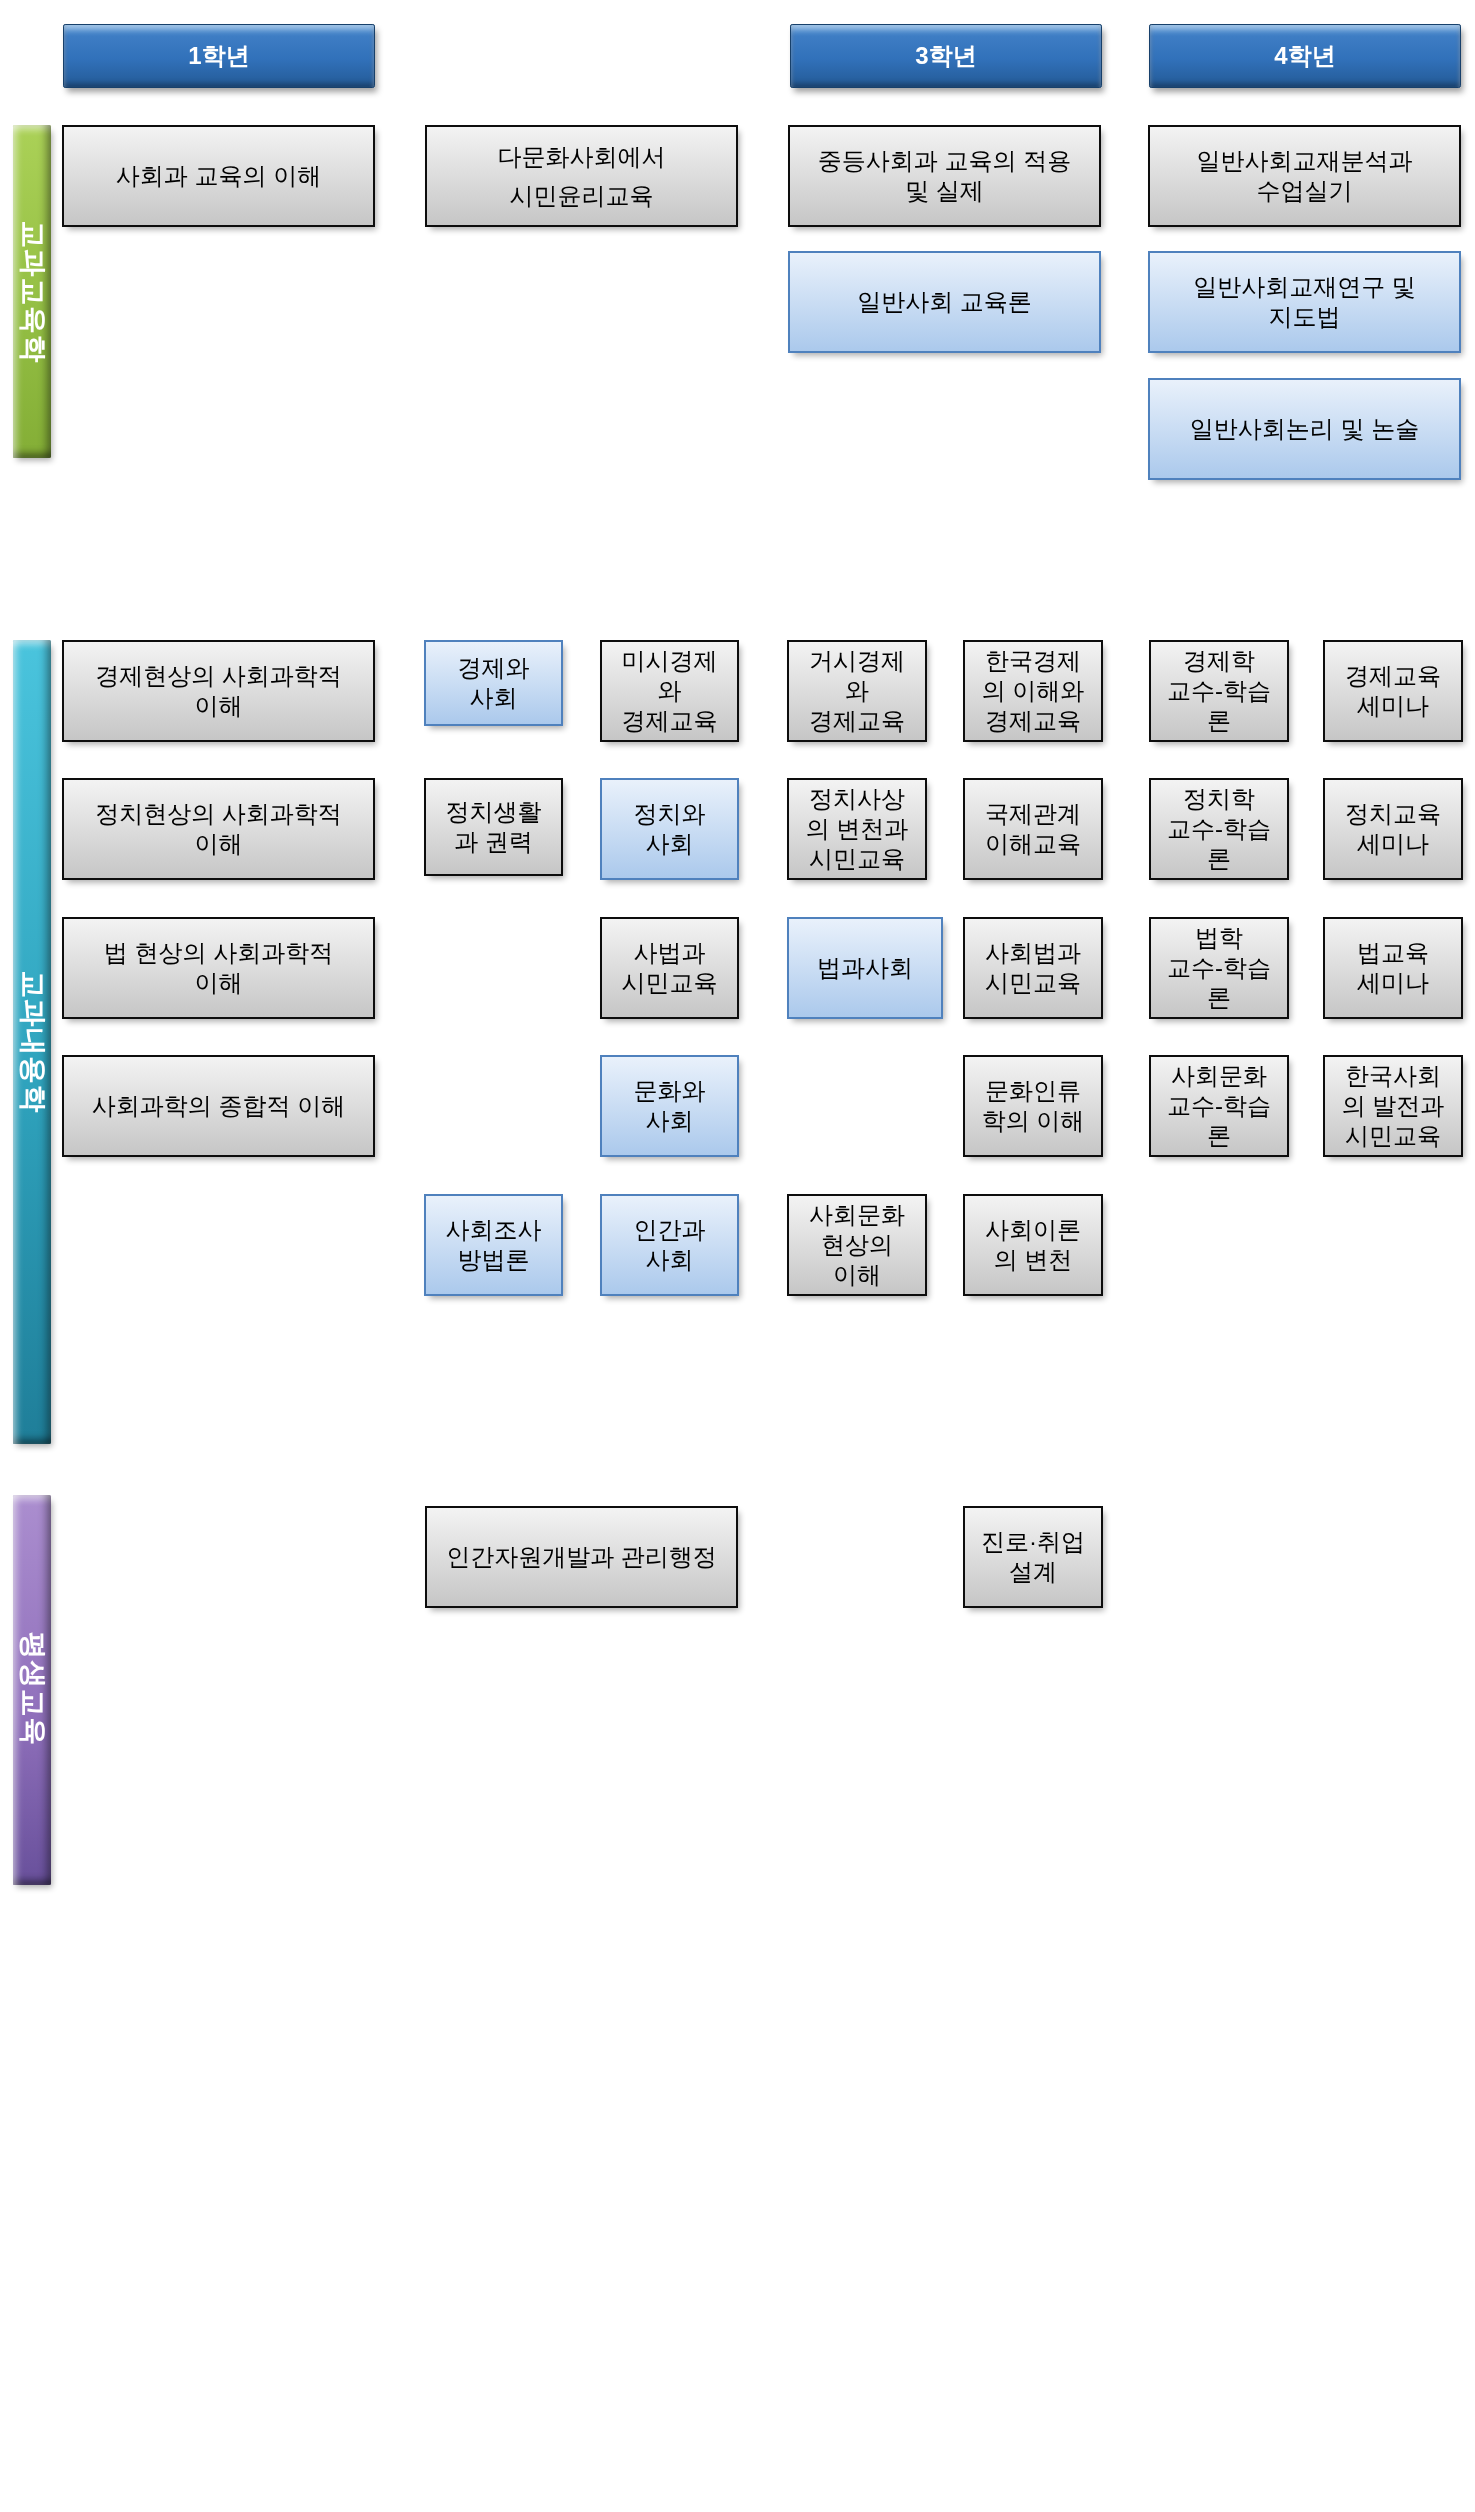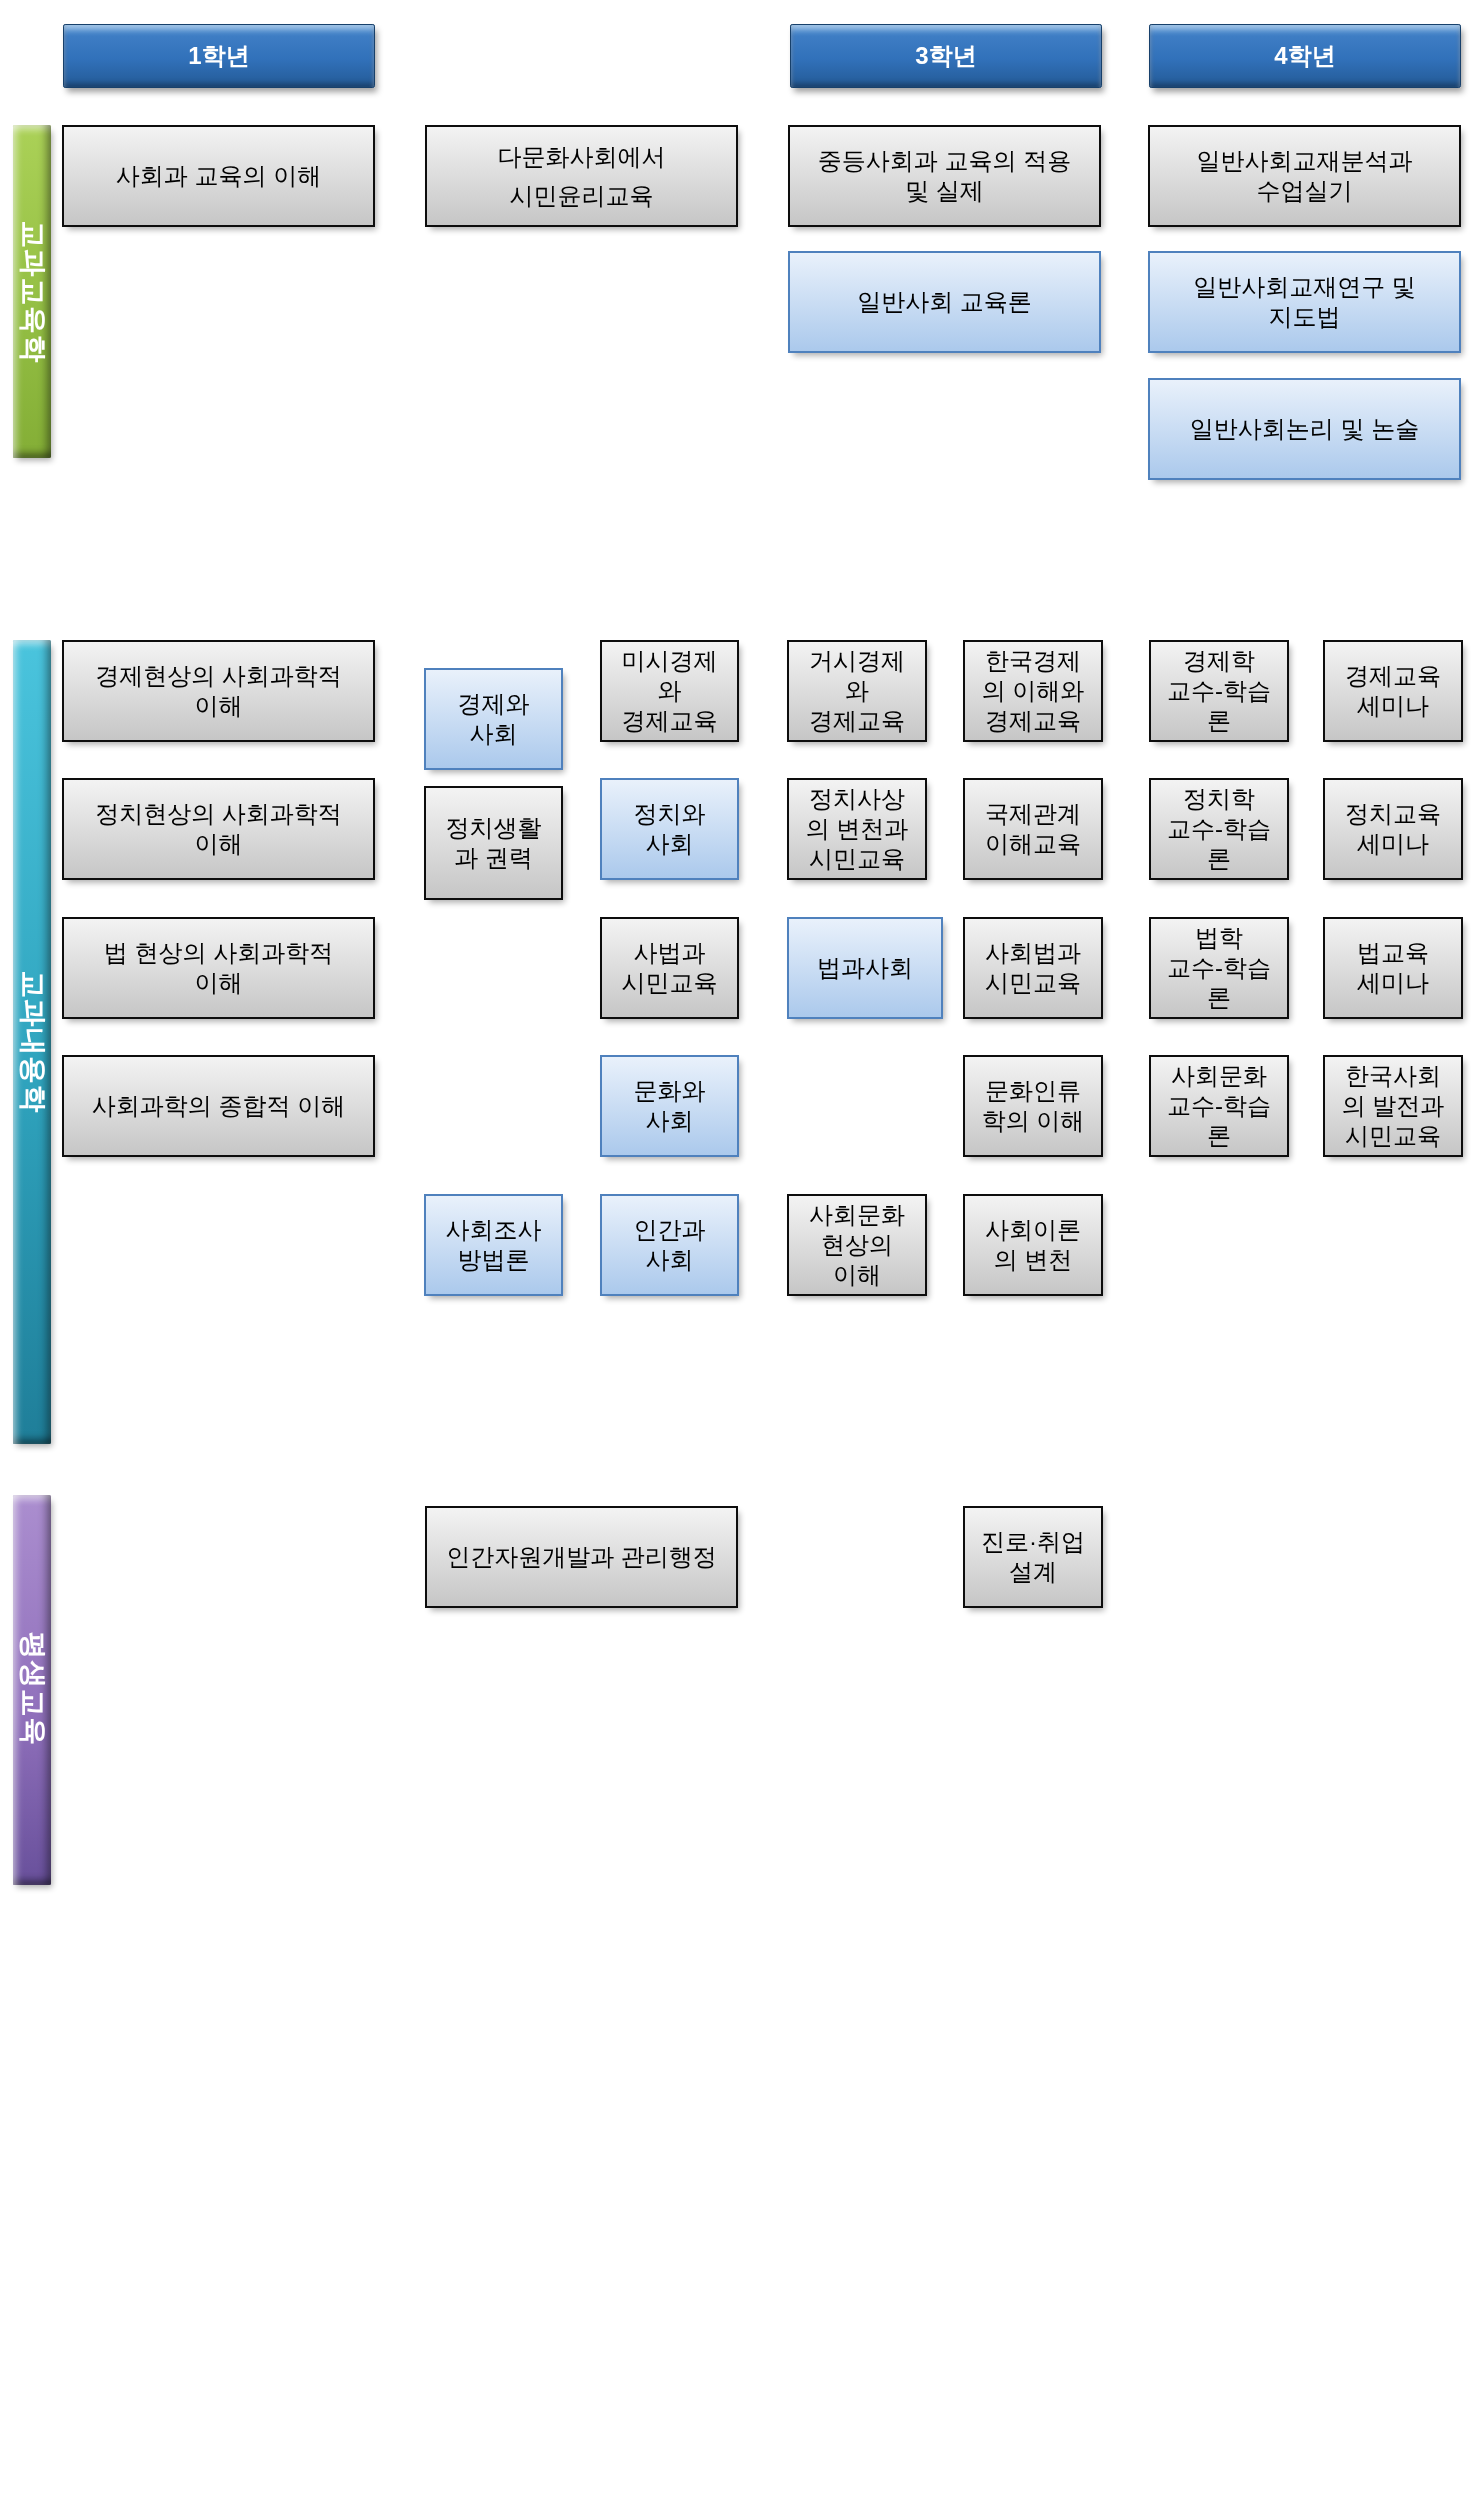--- a/index.html
+++ b/index.html
@@ -54,21 +54,21 @@
       <div class="line">일반사회교재연구 및</div>
       <div class="line">지도법</div>
     </div>
     <div class="box" style="left: 1148px; top: 378px; width: 313px; height: 102px; background: linear-gradient(rgb(233, 241, 251) 0%, rgb(171, 201, 236) 100%); border: 2.6px solid rgb(79, 129, 189); color: rgb(0, 0, 0);">
       <div class="line">일반사회논리 및 논술</div>
     </div>
     <div class="box" style="left: 62px; top: 640px; width: 313px; height: 102px; background: linear-gradient(rgb(243, 243, 243) 0%, rgb(198, 198, 198) 100%); border: 2.6px solid rgb(13, 13, 13); color: rgb(0, 0, 0);">
       <div class="line">경제현상의 사회과학적</div>
       <div class="line">이해</div>
     </div>
-    <div class="box" style="left: 424px; top: 668px; width: 139px; height: 102px; background: linear-gradient(rgb(233, 241, 251) 0%, rgb(171, 201, 236) 100%); border: 2.6px solid rgb(79, 129, 189); color: rgb(0, 0, 0);">
+    <div class="box" style="left: 424px; top: 640px; width: 139px; height: 86px; background: linear-gradient(rgb(233, 241, 251) 0%, rgb(171, 201, 236) 100%); border: 2.6px solid rgb(79, 129, 189); color: rgb(0, 0, 0);">
       <div class="line">경제와</div>
       <div class="line">사회</div>
     </div>
     <div class="box" style="left: 600px; top: 640px; width: 139px; height: 102px; background: linear-gradient(rgb(243, 243, 243) 0%, rgb(198, 198, 198) 100%); border: 2.6px solid rgb(13, 13, 13); color: rgb(0, 0, 0);">
       <div class="line">미시경제</div>
       <div class="line">와</div>
       <div class="line">경제교육</div>
     </div>
     <div class="box" style="left: 787px; top: 640px; width: 140px; height: 102px; background: linear-gradient(rgb(243, 243, 243) 0%, rgb(198, 198, 198) 100%); border: 2.6px solid rgb(13, 13, 13); color: rgb(0, 0, 0);">
       <div class="line">거시경제</div>
@@ -86,21 +86,21 @@
       <div class="line">론</div>
     </div>
     <div class="box" style="left: 1323px; top: 640px; width: 140px; height: 102px; background: linear-gradient(rgb(243, 243, 243) 0%, rgb(198, 198, 198) 100%); border: 2.6px solid rgb(13, 13, 13); color: rgb(0, 0, 0);">
       <div class="line">경제교육</div>
       <div class="line">세미나</div>
     </div>
     <div class="box" style="left: 62px; top: 778px; width: 313px; height: 102px; background: linear-gradient(rgb(243, 243, 243) 0%, rgb(198, 198, 198) 100%); border: 2.6px solid rgb(13, 13, 13); color: rgb(0, 0, 0);">
       <div class="line">정치현상의 사회과학적</div>
       <div class="line">이해</div>
     </div>
-    <div class="box" style="left: 424px; top: 778px; width: 139px; height: 114px; background: linear-gradient(rgb(243, 243, 243) 0%, rgb(198, 198, 198) 100%); border: 2.6px solid rgb(13, 13, 13); color: rgb(0, 0, 0); margin-top: 8px;">
+    <div class="box" style="left: 424px; top: 778px; width: 139px; height: 98px; background: linear-gradient(rgb(243, 243, 243) 0%, rgb(198, 198, 198) 100%); border: 2.6px solid rgb(13, 13, 13); color: rgb(0, 0, 0);">
       <div class="line">정치생활</div>
       <div class="line">과 권력</div>
     </div>
     <div class="box" style="left: 600px; top: 778px; width: 139px; height: 102px; background: linear-gradient(rgb(233, 241, 251) 0%, rgb(171, 201, 236) 100%); border: 2.6px solid rgb(79, 129, 189); color: rgb(0, 0, 0);">
       <div class="line">정치와</div>
       <div class="line">사회</div>
     </div>
     <div class="box" style="left: 787px; top: 778px; width: 140px; height: 102px; background: linear-gradient(rgb(243, 243, 243) 0%, rgb(198, 198, 198) 100%); border: 2.6px solid rgb(13, 13, 13); color: rgb(0, 0, 0);">
       <div class="line">정치사상</div>
       <div class="line">의 변천과</div>

